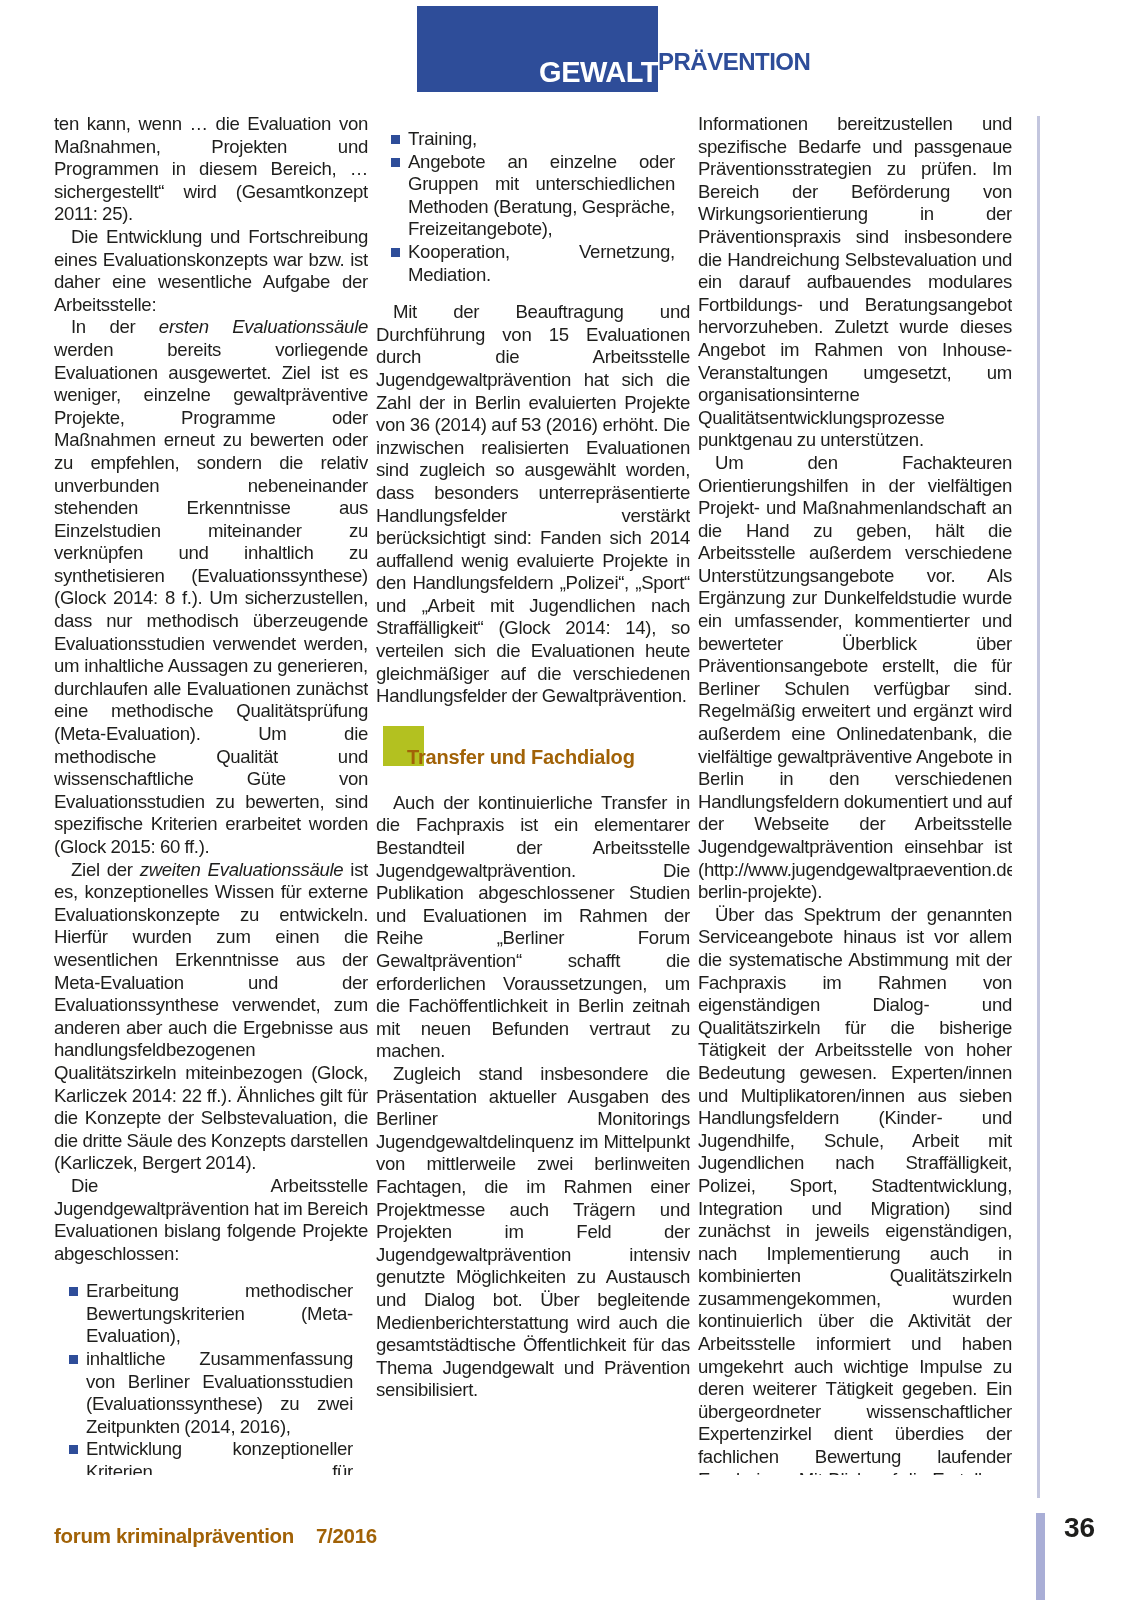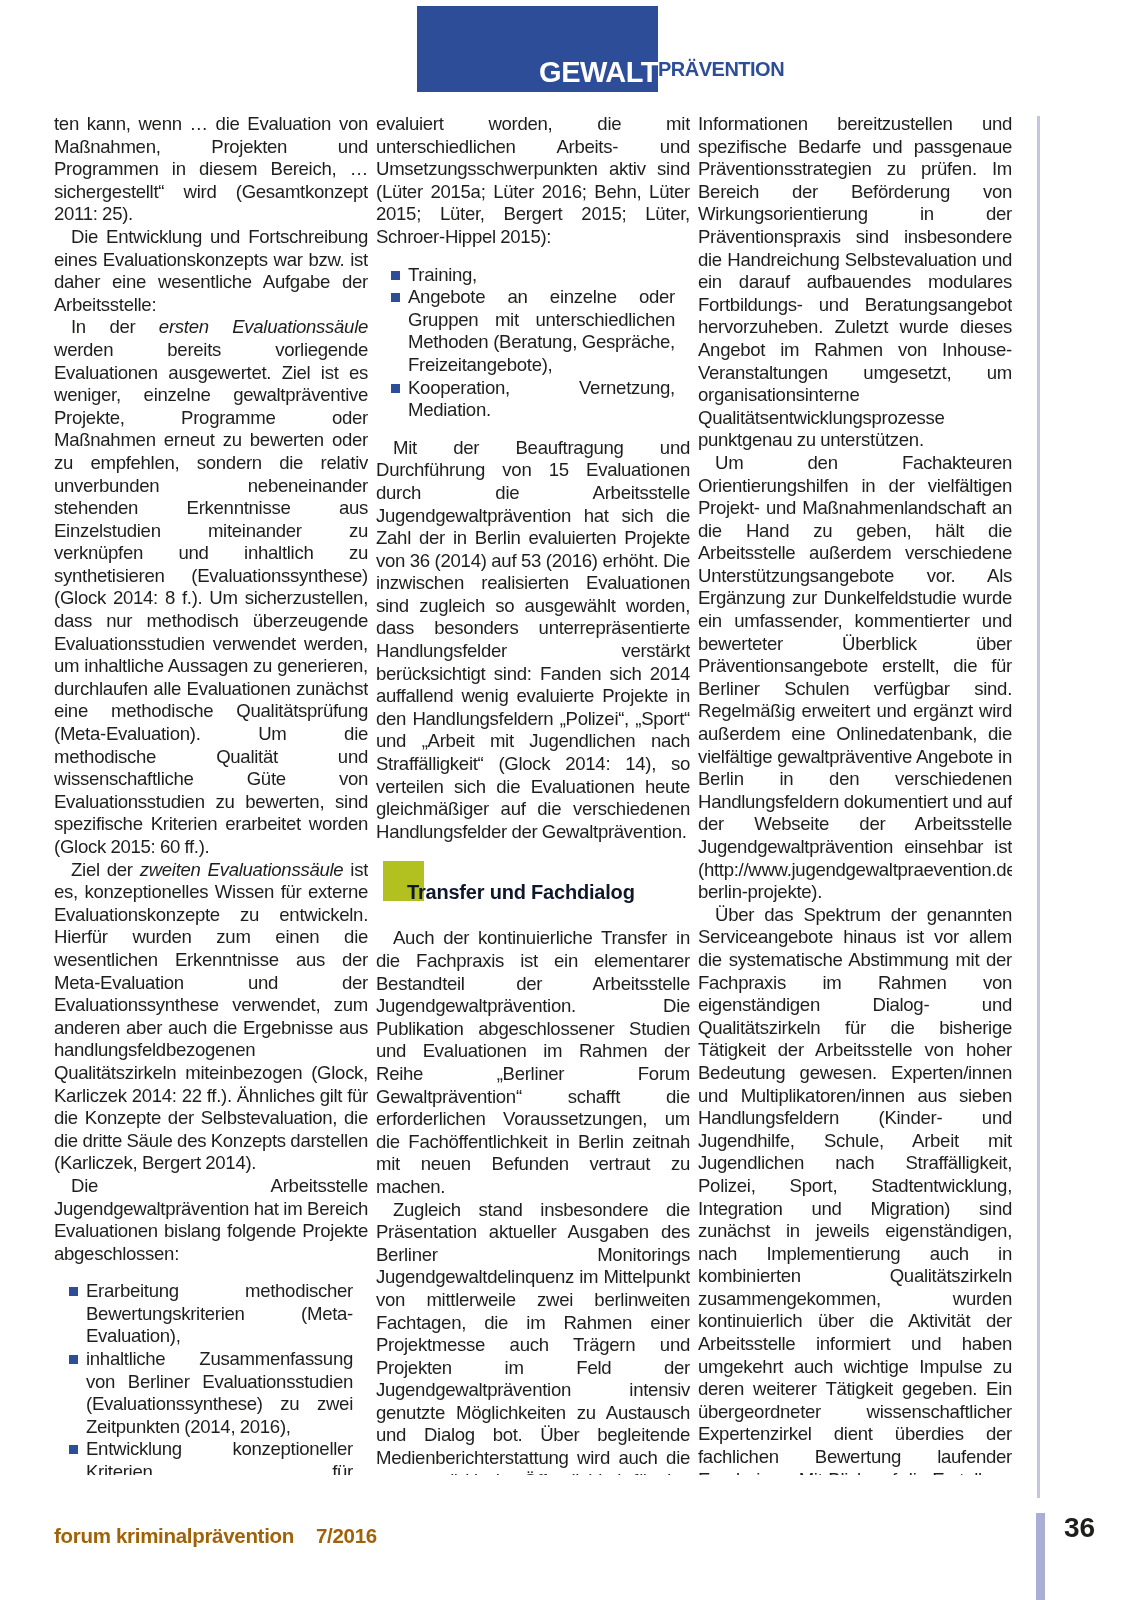--- a/index.html
+++ b/index.html
@@ -7,21 +7,21 @@
     position:relative;width:1132px;height:1600px;background:#ffffff;overflow:hidden;
     font-family:"Liberation Sans",sans-serif;color:#1e1e1c;border-radius:8px;
   }
   
   .hdr-box{position:absolute;left:417px;top:6px;width:241px;height:86px;background:#2e4d99;}
   .hdr-gewalt{
     position:absolute;right:474px;top:57px;font-size:29px;font-weight:bold;
     letter-spacing:-0.5px;color:#ffffff;white-space:nowrap;line-height:30px;
   }
   .hdr-praev{
-    position:absolute;left:658px;top:54px;font-size:20px;font-weight:bold;
+    position:absolute;left:658px;top:47px;font-size:24px;font-weight:bold;
     letter-spacing:-0.5px;color:#2e4d99;white-space:nowrap;line-height:30px;
   }
   
   .cols{position:absolute;left:54px;top:113px;display:flex;gap:8px;}
   .col{width:314px;height:1362px;overflow:hidden;}
   p.body{
     margin:0;font-size:18.6px;line-height:22.6px;letter-spacing:-0.3px;word-spacing:-0.4px;
     text-align:justify;color:#1e1e1c;hyphens:auto;-webkit-hyphens:auto;
   }
   p.ind{text-indent:17px;}
@@ -33,21 +33,21 @@
     hyphens:auto;-webkit-hyphens:auto;
   }
   ul.bullets li::before{
     content:"";position:absolute;left:0;top:7px;width:9px;height:9px;background:#2e4d99;
   }
   
   .sec-head{position:relative;height:40px;margin:18px 0 26px 0;}
   .sec-head .sq{position:absolute;left:7px;top:0;width:41px;height:40px;background:#b3c120;}
   .sec-head .ht{
     position:absolute;left:31px;bottom:-3px;font-size:20px;font-weight:bold;
-    color:#0f172a;white-space:nowrap;letter-spacing:-0.2px;
+    color:#a16207;white-space:nowrap;letter-spacing:-0.2px;
   }
   
   .right-rule{position:absolute;left:1037px;top:116px;width:3px;height:1382px;background:#c3c6de;}
   .corner-bar{position:absolute;left:1036px;top:1513px;width:9px;height:87px;background:#a9aed6;}
   
   .footer{
     position:absolute;left:54px;top:1524px;display:flex;gap:22px;
     font-size:20.5px;font-weight:bold;color:#a16207;letter-spacing:-0.3px;
   }
   .pageno{
@@ -71,21 +71,20 @@
         <p class="body ind"><span>Ziel der </span><span class="it">zweiten Evaluationssäule</span><span> ist es, konzeptionelles Wissen für externe Evaluationskonzepte zu entwickeln. Hierfür wurden zum einen die wesentlichen Erkenntnisse aus der Meta-Evaluation und der Evaluationssynthese verwendet, zum anderen aber auch die Ergebnisse aus handlungsfeldbezogenen Qualitätszirkeln miteinbezogen (Glock, Karliczek 2014: 22 ff.). Ähnliches gilt für die Konzepte der Selbstevaluation, die die dritte Säule des Konzepts darstellen (Karliczek, Bergert 2014).</span></p>
         <p class="body ind"><span>Die Arbeitsstelle Jugendgewaltprävention hat im Bereich Evaluationen bislang folgende Projekte abgeschlossen:</span></p>
         <ul class="bullets">
           <li>Erarbeitung methodischer Bewertungskriterien (Meta-Evaluation),</li>
           <li>inhaltliche Zusammenfassung von Berliner Evaluationsstudien (Evaluationssynthese) zu zwei Zeitpunkten (2014, 2016),</li>
           <li>Entwicklung konzeptioneller Kriterien für Evaluationskonzepte,</li>
           <li>Betreuung bzw. Durchführung von 15 externen Evaluationen.</li>
         </ul>
       </div>
       <div class="col">
-        <p class="body"><span>evaluiert worden, die mit unterschiedlichen Arbeits- und Umsetzungsschwerpunkten aktiv sind (Lüter 2015a; Lüter 2016; Behn, Lüter 2015; Lüter, Bergert 2015; Lüter, Schroer-Hippel 2015):</span></p>
         <ul class="bullets">
           <li>Training,</li>
           <li>Angebote an einzelne oder Gruppen mit unterschiedlichen Methoden (Beratung, Gespräche, Freizeitangebote),</li>
           <li>Kooperation, Vernetzung, Mediation.</li>
         </ul>
         <p class="body ind"><span>Mit der Beauftragung und Durchführung von 15 Evaluationen durch die Arbeitsstelle Jugendgewaltprävention hat sich die Zahl der in Berlin evaluierten Projekte von 36 (2014) auf 53 (2016) erhöht. Die inzwischen realisierten Evaluationen sind zugleich so ausgewählt worden, dass besonders unterrepräsentierte Handlungsfelder verstärkt berücksichtigt sind: Fanden sich 2014 auffallend wenig evaluierte Projekte in den Handlungsfeldern „Polizei“, „Sport“ und „Arbeit mit Jugendlichen nach Straffälligkeit“ (Glock 2014: 14), so verteilen sich die Evaluationen heute gleichmäßiger auf die verschiedenen Handlungsfelder der Gewaltprävention.</span></p>
         <div class="sec-head">
           <span class="sq"></span>
           <span class="ht">Transfer und Fachdialog</span>
         </div>

